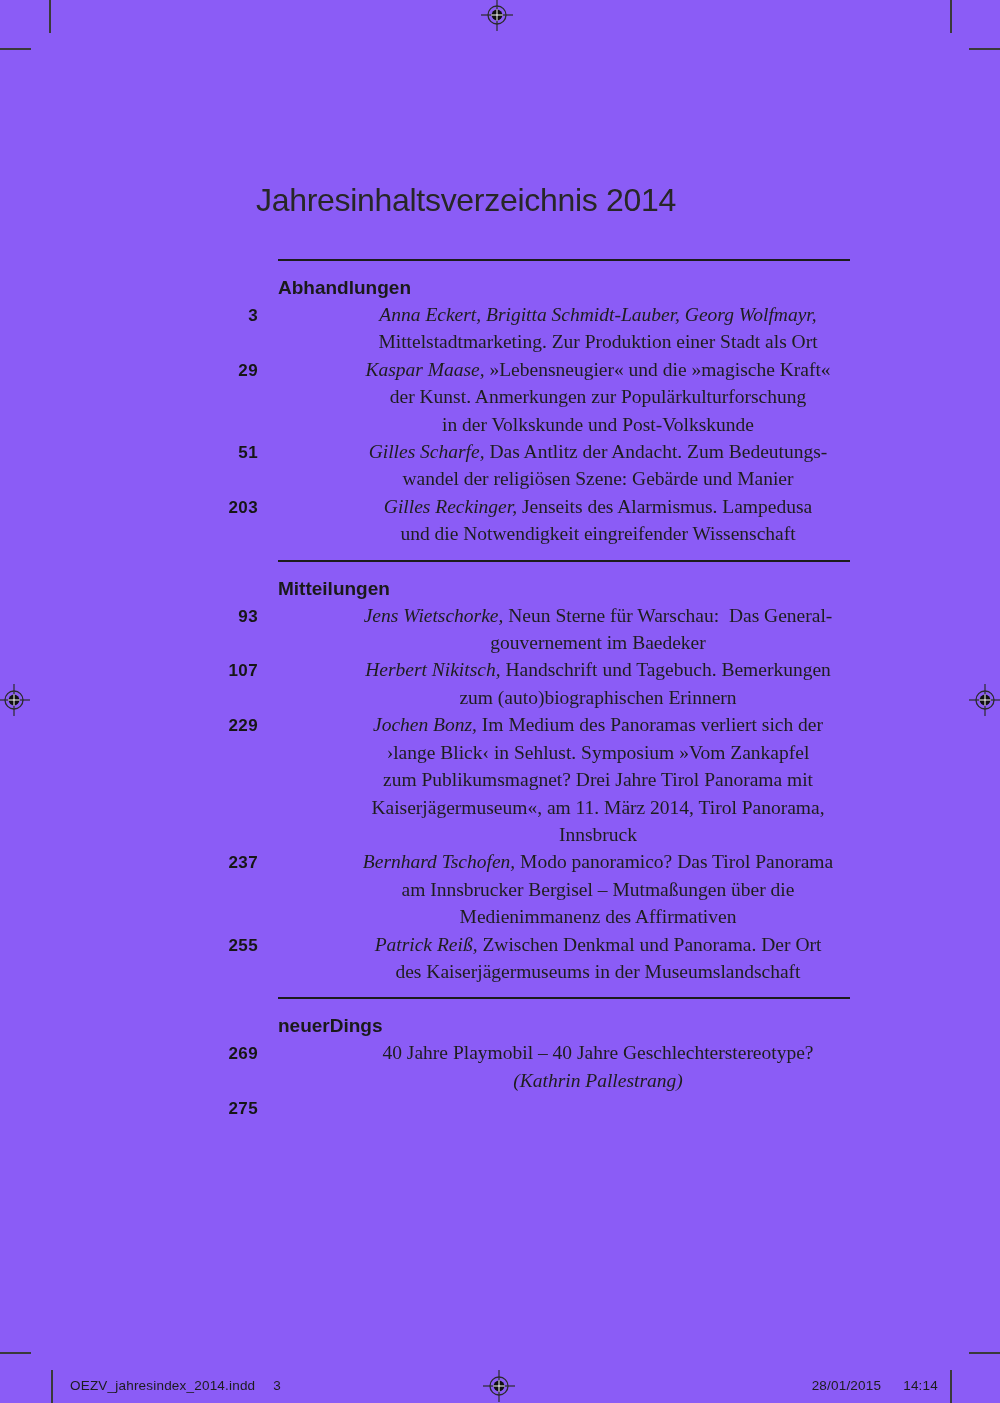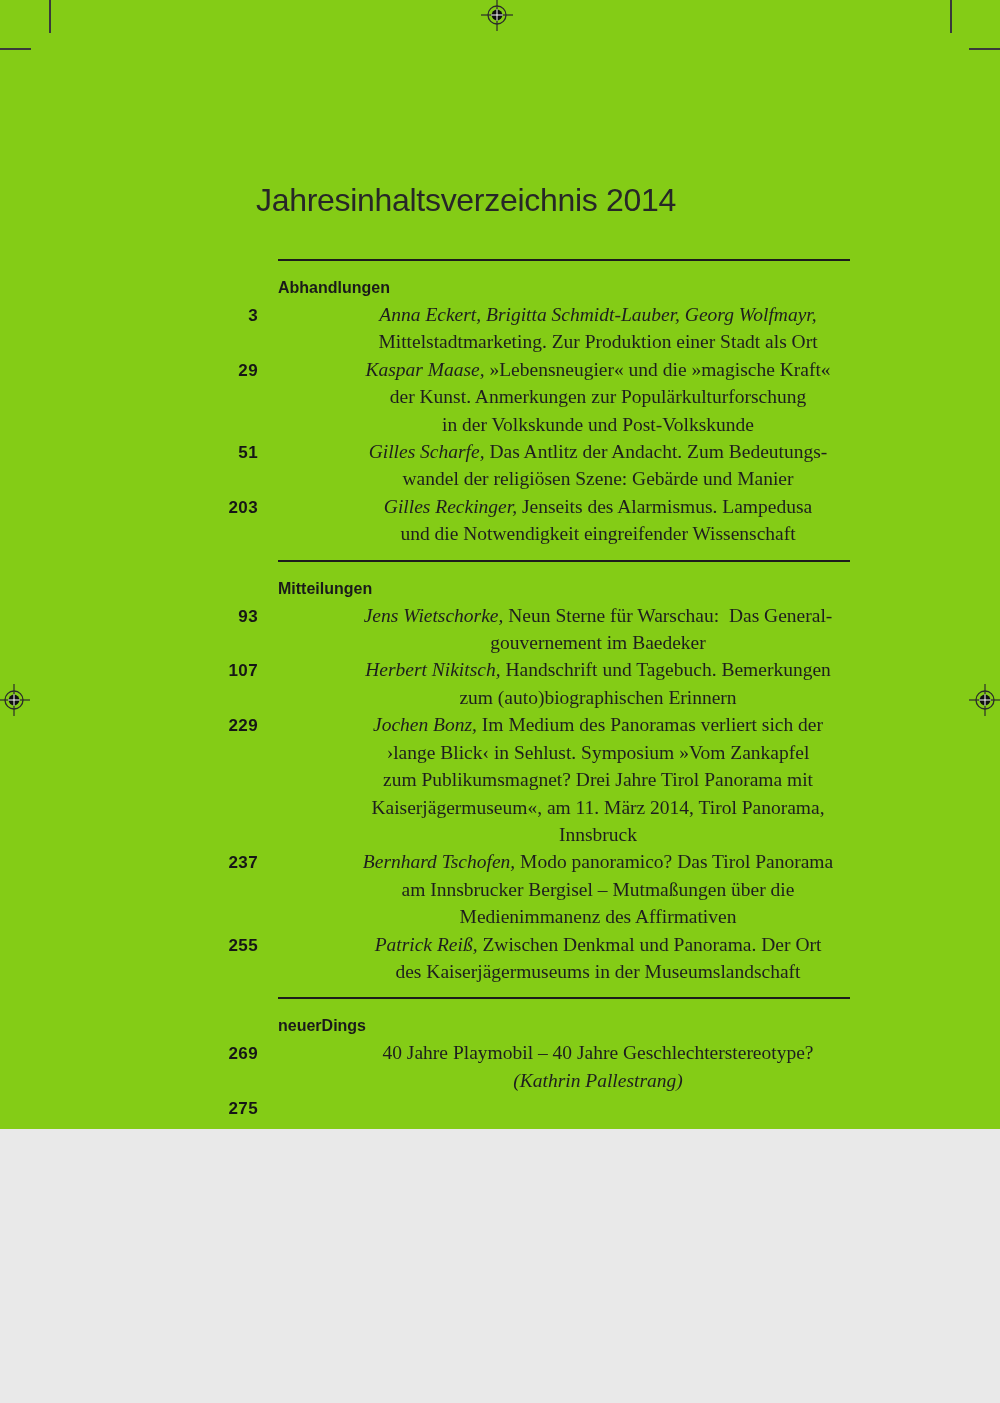--- a/index.html
+++ b/index.html
@@ -1,21 +1,21 @@
 <!DOCTYPE html>
 <html><head>
 <meta charset="utf-8">
 <style>
   html, body { margin: 0; padding: 0; background: #e9e9e9; }
   .sheet {
     position: relative;
     width: 1000px;
-    height: 1129px;
+    height: 1403px;
     margin: 0 auto;
-    background: #84cc16;
+    background: #8b5cf6;
     overflow: hidden;
     font-family: "Liberation Serif", serif;
   }
 
   
   .crop { position: absolute; background: #3a3a3a; }
   .crop.v { width: 2px; }
   .crop.h { height: 2px; }
   .regmark { position: absolute; width: 32px; height: 32px; }
 
@@ -42,21 +42,21 @@
   .section { margin: 0 0 12px 0; }
   .rule {
     margin-left: 78px;
     width: 572px;
     border-top: 2px solid #1c1c1c;
   }
   .sec-title {
     margin: 16px 0 3px 78px;
     font-family: "Liberation Sans", sans-serif;
     font-weight: 700;
-    font-size: 16px;
+    font-size: 19px;
     line-height: 21px;
     color: #1a1a1a;
   }
   .entries {
     display: grid;
     grid-template-columns: 58px 640px;
     column-gap: 20px;
   }
   .pnum {
     text-align: right;

